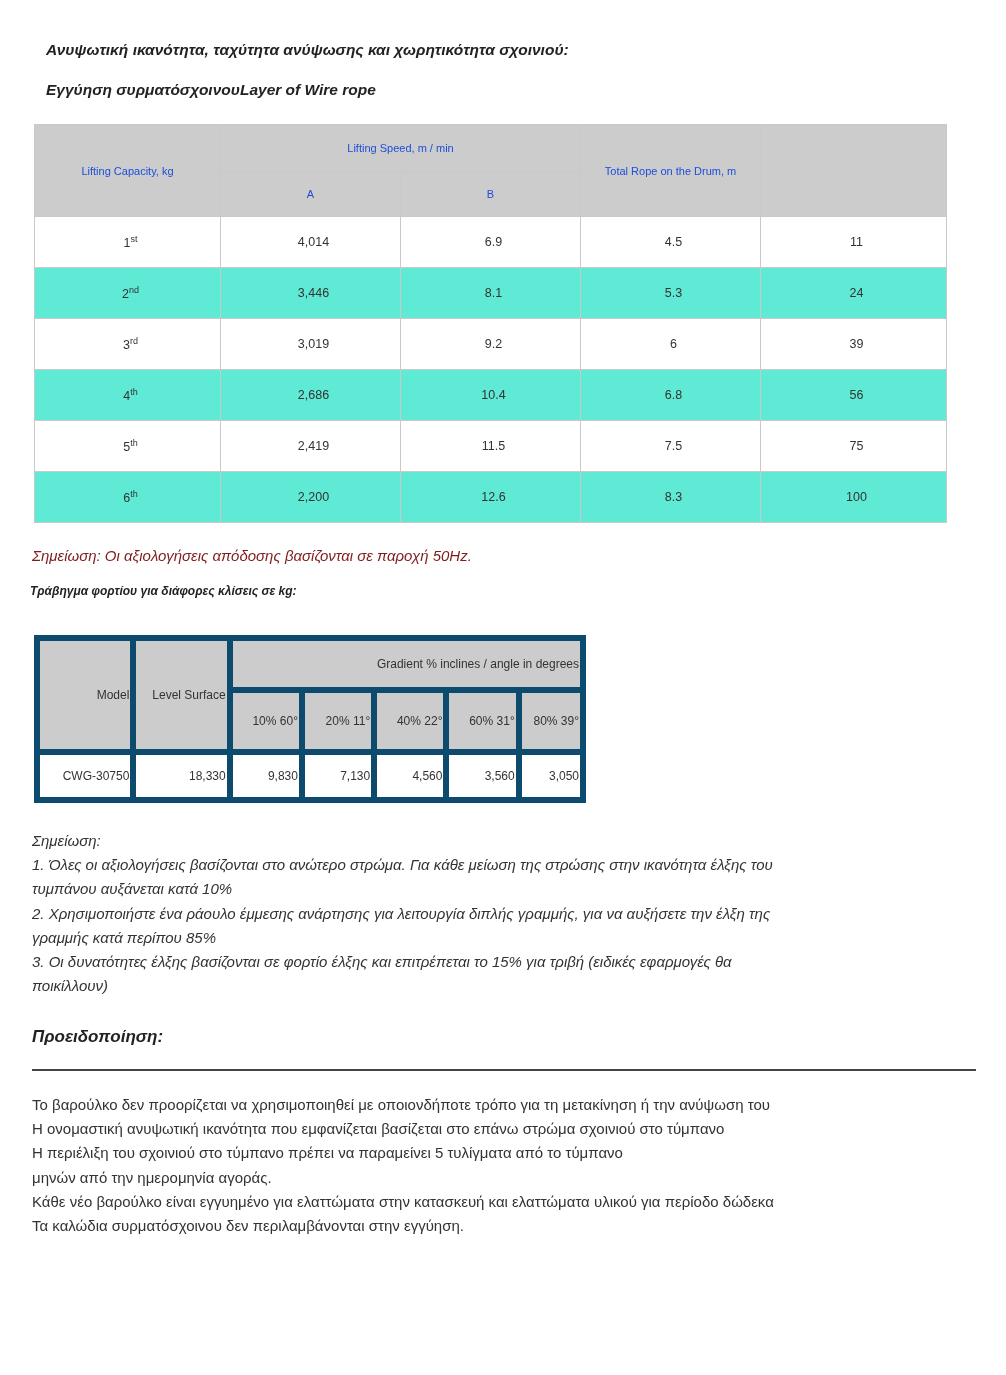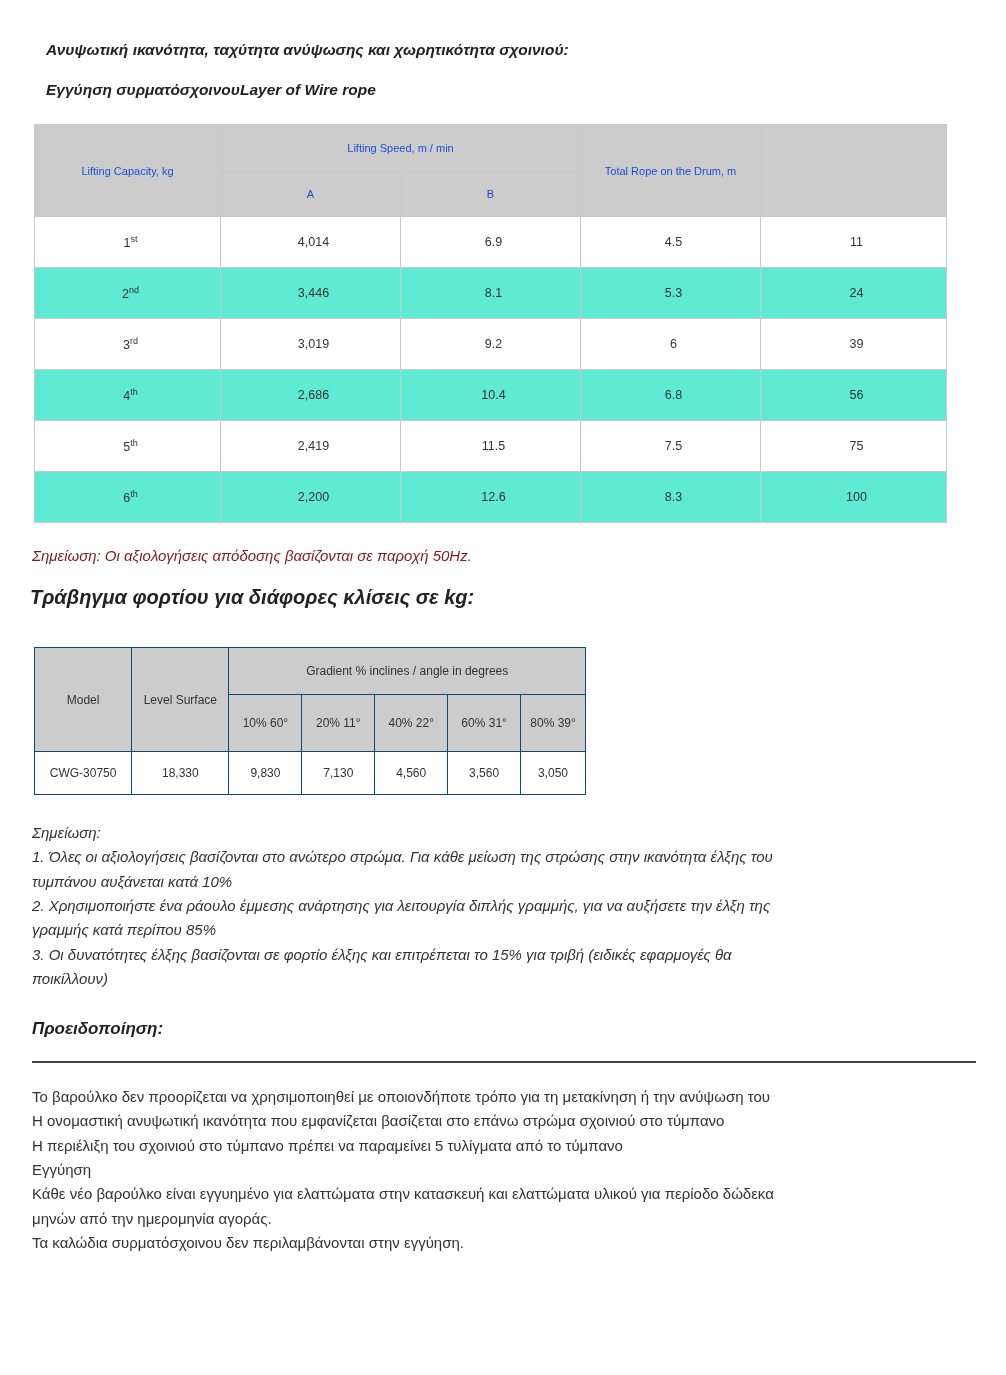--- a/index.html
+++ b/index.html
@@ -21,21 +21,21 @@
   }
   .heading {
     font-size: 15.5px;
     font-weight: bold;
     font-style: italic;
     color: #222222;
     line-height: 1.55;
     margin: 16px;
   }
   .heading-2 {
-    font-size: 20px;
+    font-size: 12px;
     font-weight: bold;
     font-style: italic;
     color: #222222;
     line-height: 1.55;
     margin: 0 0 14px 0;
   }
 
   
   table {
     border-collapse: collapse;
@@ -76,22 +76,22 @@
   .gap-1 { height: 18px; }
 
   
   .t2 {
     width: 552px;
     margin: 34px 0 0 4px;
     table-layout: fixed;
     font-size: 12px;
   }
   .t2 th, .t2 td {
-    border: 1px solid #0c4a6e;
-    text-align: center;
+    border: 6px solid #0c4a6e;
+    text-align: right;
     vertical-align: middle;
   }
   .t2 thead th {
     background: #cccccc;
     font-weight: normal;
     color: #333333;
   }
   .t2 .h-model { height: 98px; width: 96px; }
   .t2 .h-level { width: 96px; }
   .t2 .h-grad { height: 44px; }
@@ -262,19 +262,18 @@
   </div>
 
   <div class="warn-title">Προειδοποίηση:</div>
 
   <hr class="hr">
 
   <div class="warn-body">
     <div>Το βαρούλκο δεν προορίζεται να χρησιμοποιηθεί με οποιονδήποτε τρόπο για τη μετακίνηση ή την ανύψωση του</div>
     <div>Η ονομαστική ανυψωτική ικανότητα που εμφανίζεται βασίζεται στο επάνω στρώμα σχοινιού στο τύμπανο</div>
     <div>Η περιέλιξη του σχοινιού στο τύμπανο πρέπει να παραμείνει 5 τυλίγματα από το τύμπανο</div>
-    <div>Εγγύηση</div>
+    <div>μηνών από την ημερομηνία αγοράς.</div>
     <div>Κάθε νέο βαρούλκο είναι εγγυημένο για ελαττώματα στην κατασκευή και ελαττώματα υλικού για περίοδο δώδεκα</div>
-    <div>μηνών από την ημερομηνία αγοράς.</div>
     <div>Τα καλώδια συρματόσχοινου δεν περιλαμβάνονται στην εγγύηση.</div>
   </div>
 
 </div>
 
 </body></html>

